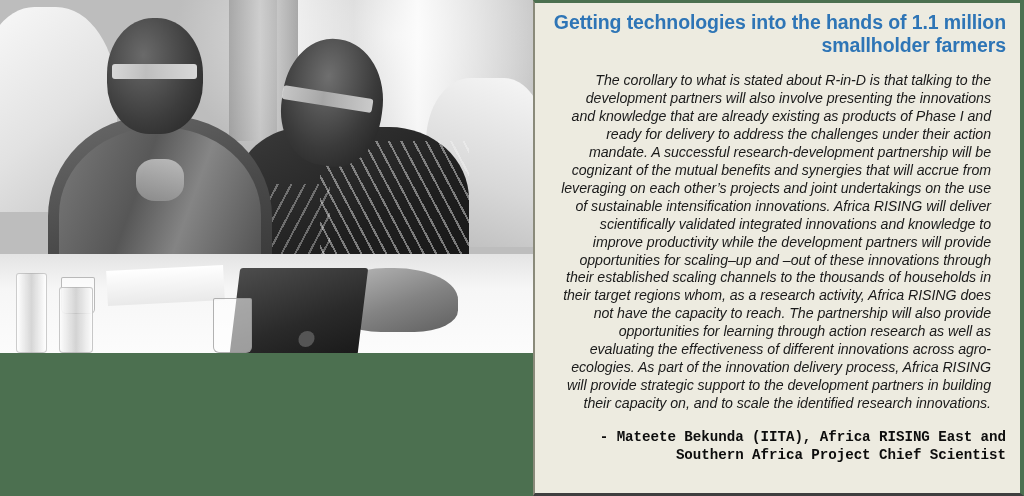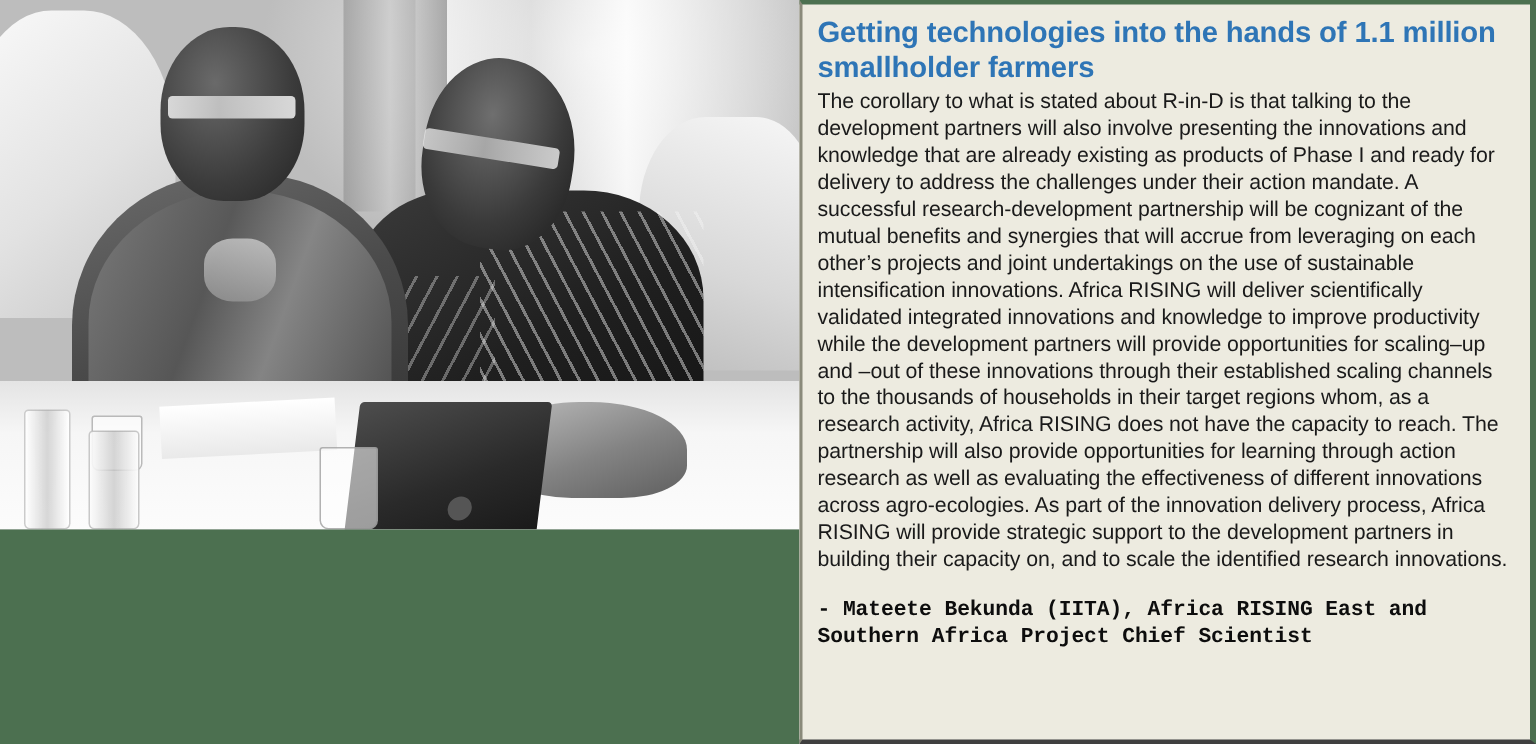--- a/index.html
+++ b/index.html
@@ -300,37 +300,39 @@
     top: 0;
     width: 491px;
     height: 496px;
     box-sizing: border-box;
     background: #EDEBE0;
     border-top: 3px solid #4C7050;
     border-right: 4px solid #4C7050;
     border-bottom: 3px solid #3f3f3f;
     border-left: 2px solid #8a8a7a;
     padding: 6px 14px 6px 10px;
+    text-align: right;
   }
 
   .panel-title {
     color: #2E75B6;
     font-size: 19.5px;
     font-weight: bold;
     line-height: 1.18;
     letter-spacing: -0.1px;
     margin: 2px 0 3px 0;
   }
 
   .panel-body {
     color: #1a1a1a;
     font-size: 14.2px;
     line-height: 1.265;
     letter-spacing: -0.05px;
-    margin: 0;
+    margin: 15px;
+    font-style: italic;
   }
 
   .panel-attrib {
     color: #0d0d0d;
     font-size: 14.2px;
     font-weight: bold;
     line-height: 1.27;
     margin: 15px 0 0 0;
     letter-spacing: -0.05px;
     font-family: Liberation Mono, monospace;

